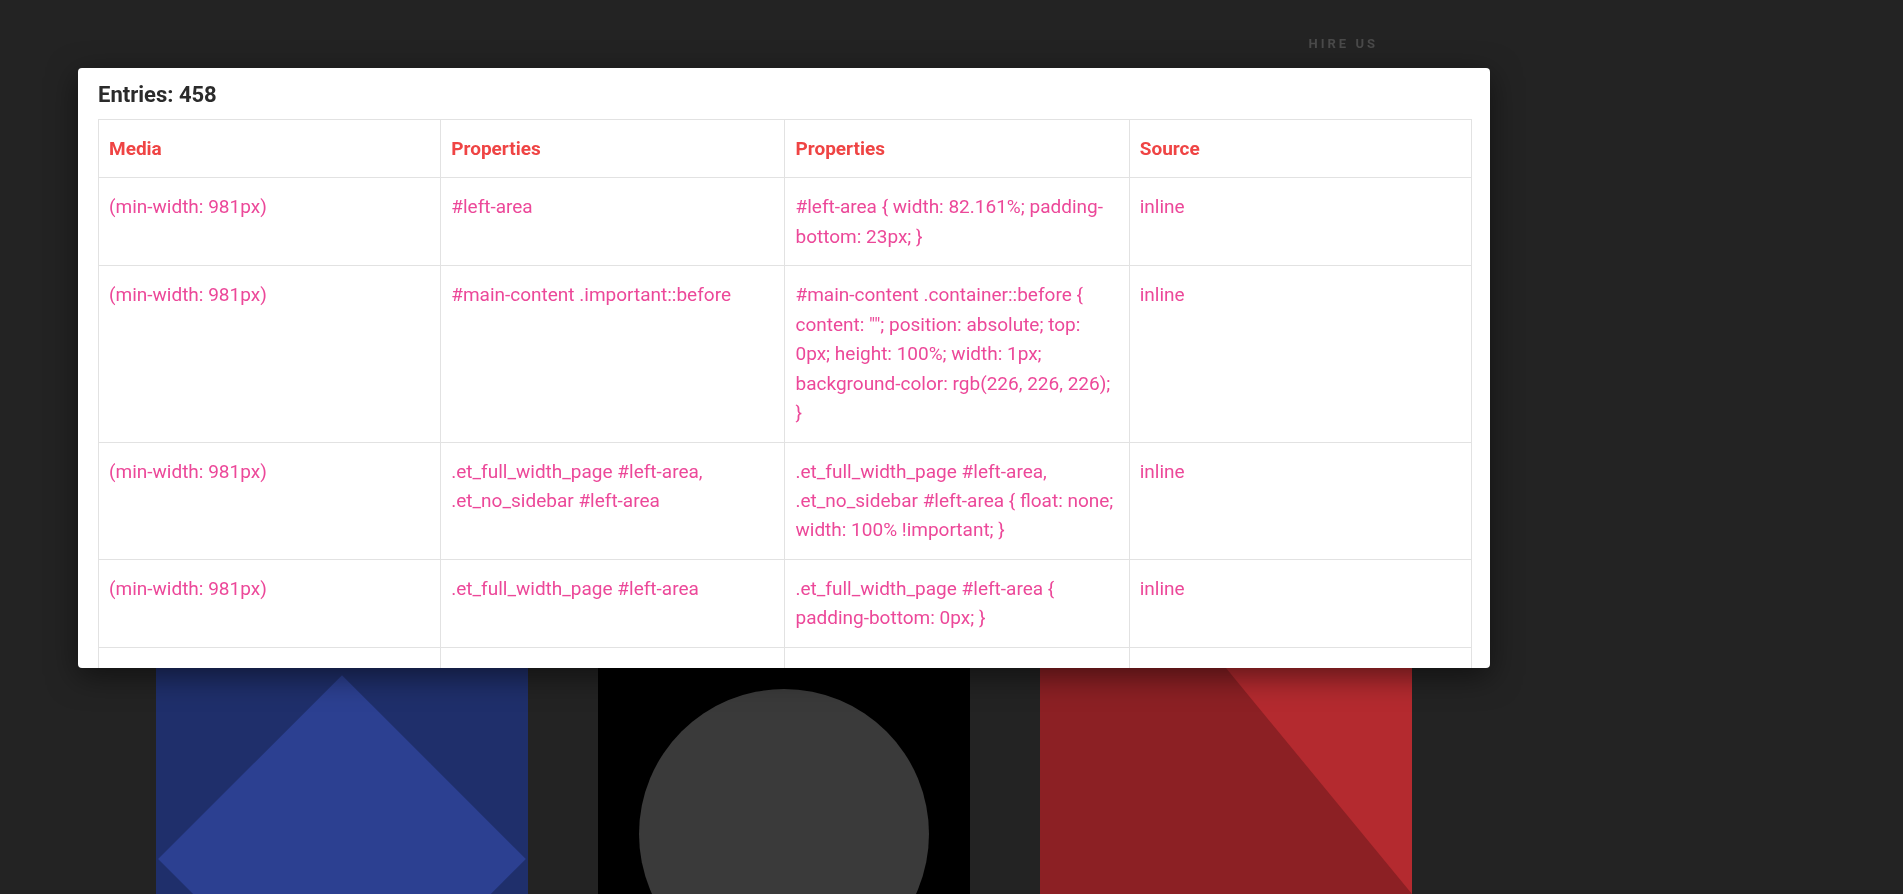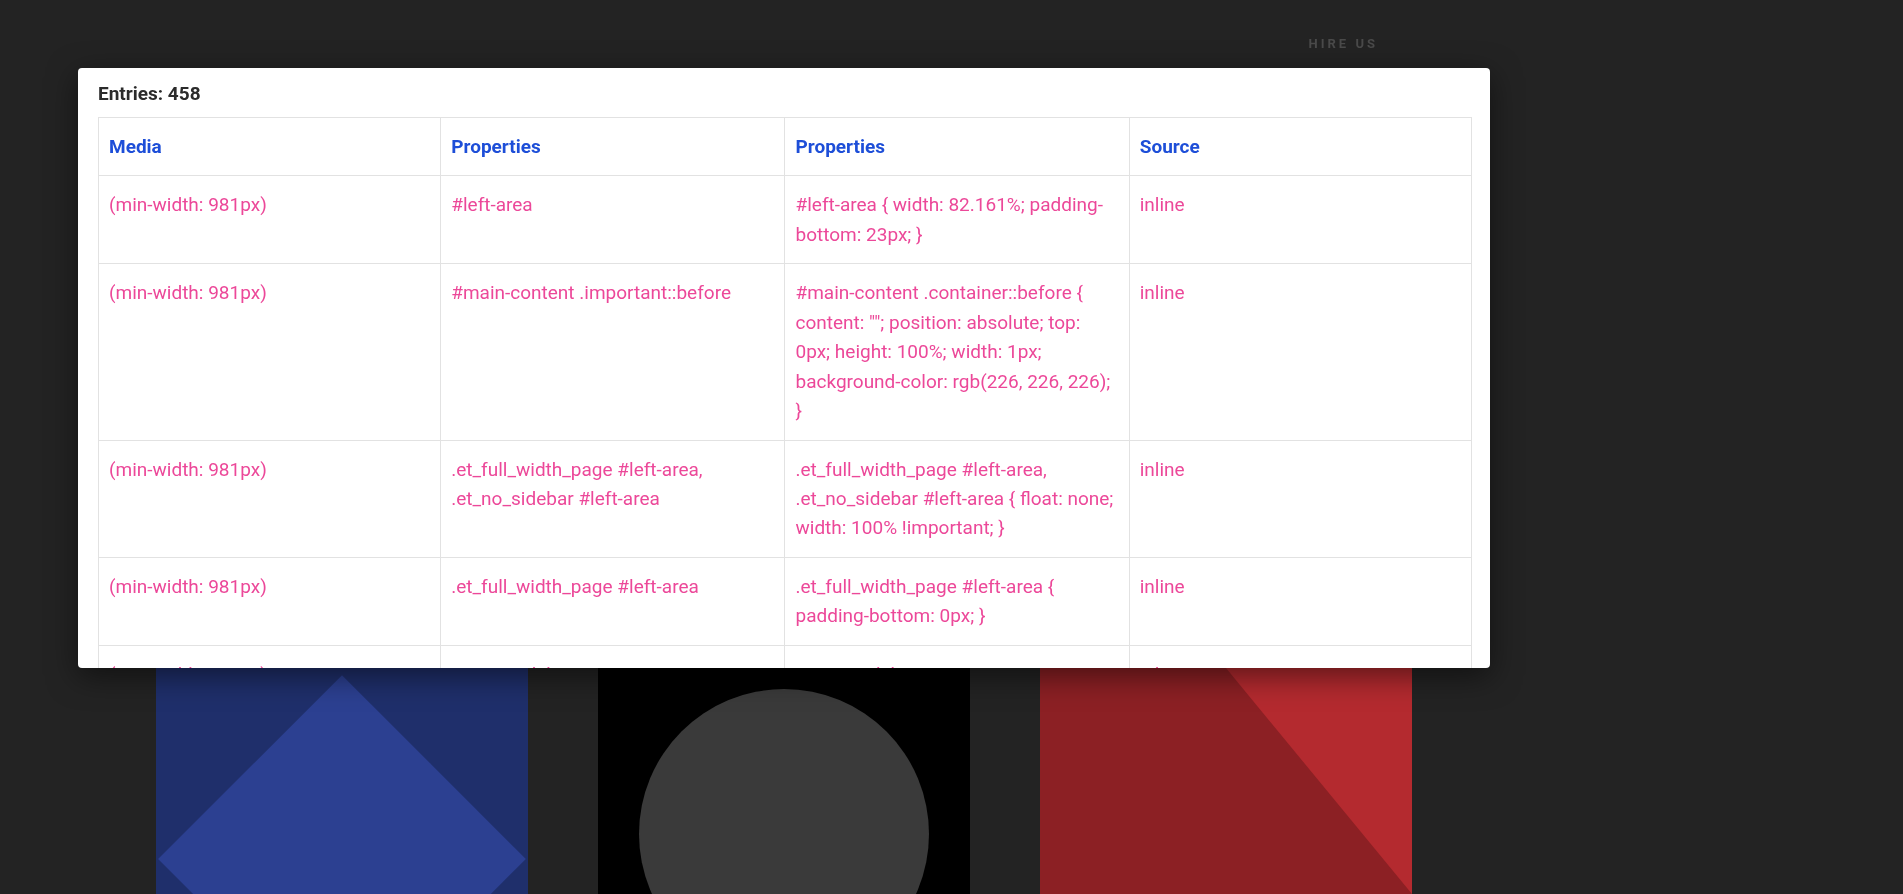--- a/index.html
+++ b/index.html
@@ -36,21 +36,21 @@
       overflow: hidden;
       display: flex;
       flex-direction: column;
     }
     .panel-inner {
       flex: 1;
       overflow-y: scroll;
       padding: 10px 18px 0 20px;
     }
     .entries-label {
-      font-size: 19px;
+      font-size: 22px;
       font-weight: 700;
       color: #2b2b2b;
       margin-bottom: 12px;
       padding-top: 4px;
     }
     table {
       width: 100%;
       border-collapse: collapse;
       table-layout: fixed;
     }
@@ -58,21 +58,21 @@
       text-align: left;
       padding: 14px 10px;
       border: 1px solid #e2e2e2;
       font-size: 19px;
       vertical-align: top;
       line-height: 1.55;
       word-wrap: break-word;
     }
     th {
       font-weight: 700;
-      color: #1d4ed8;
+      color: #ef4444;
       background: #fff;
     }
     td {
       color: #ec4899;
     }
     col.col-media { width: 338px; }
     col.col-selectors { width: 340px; }
     col.col-properties { width: 340px; }
     col.col-source { width: 338px; }
 

